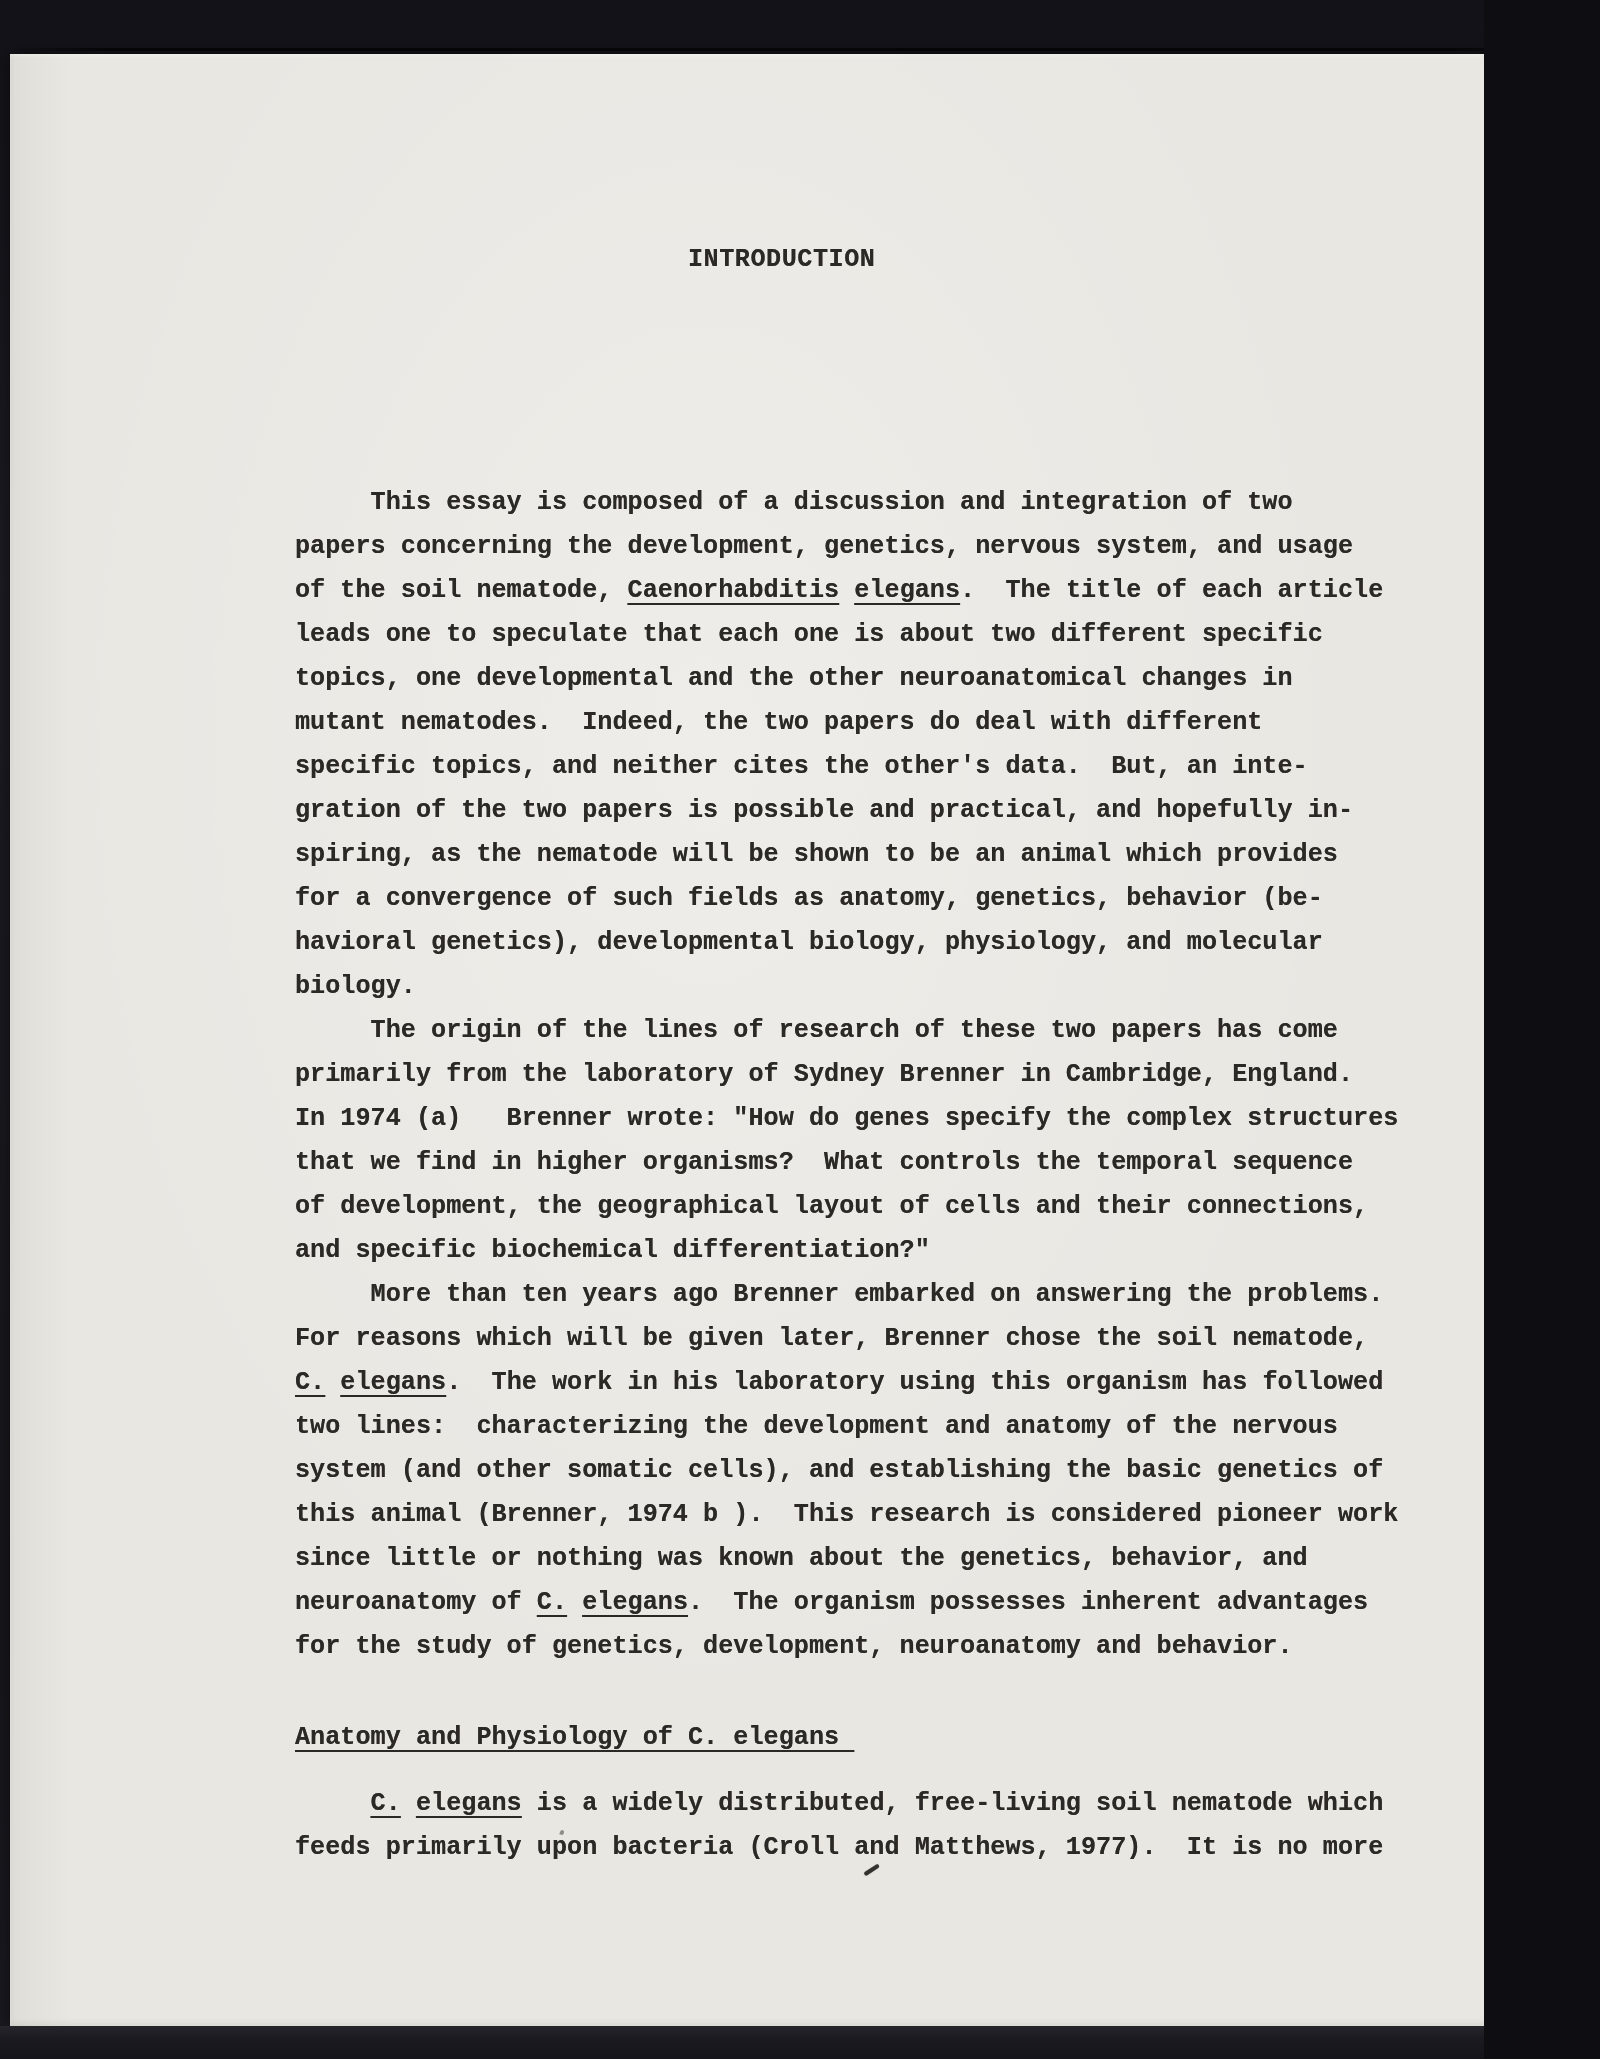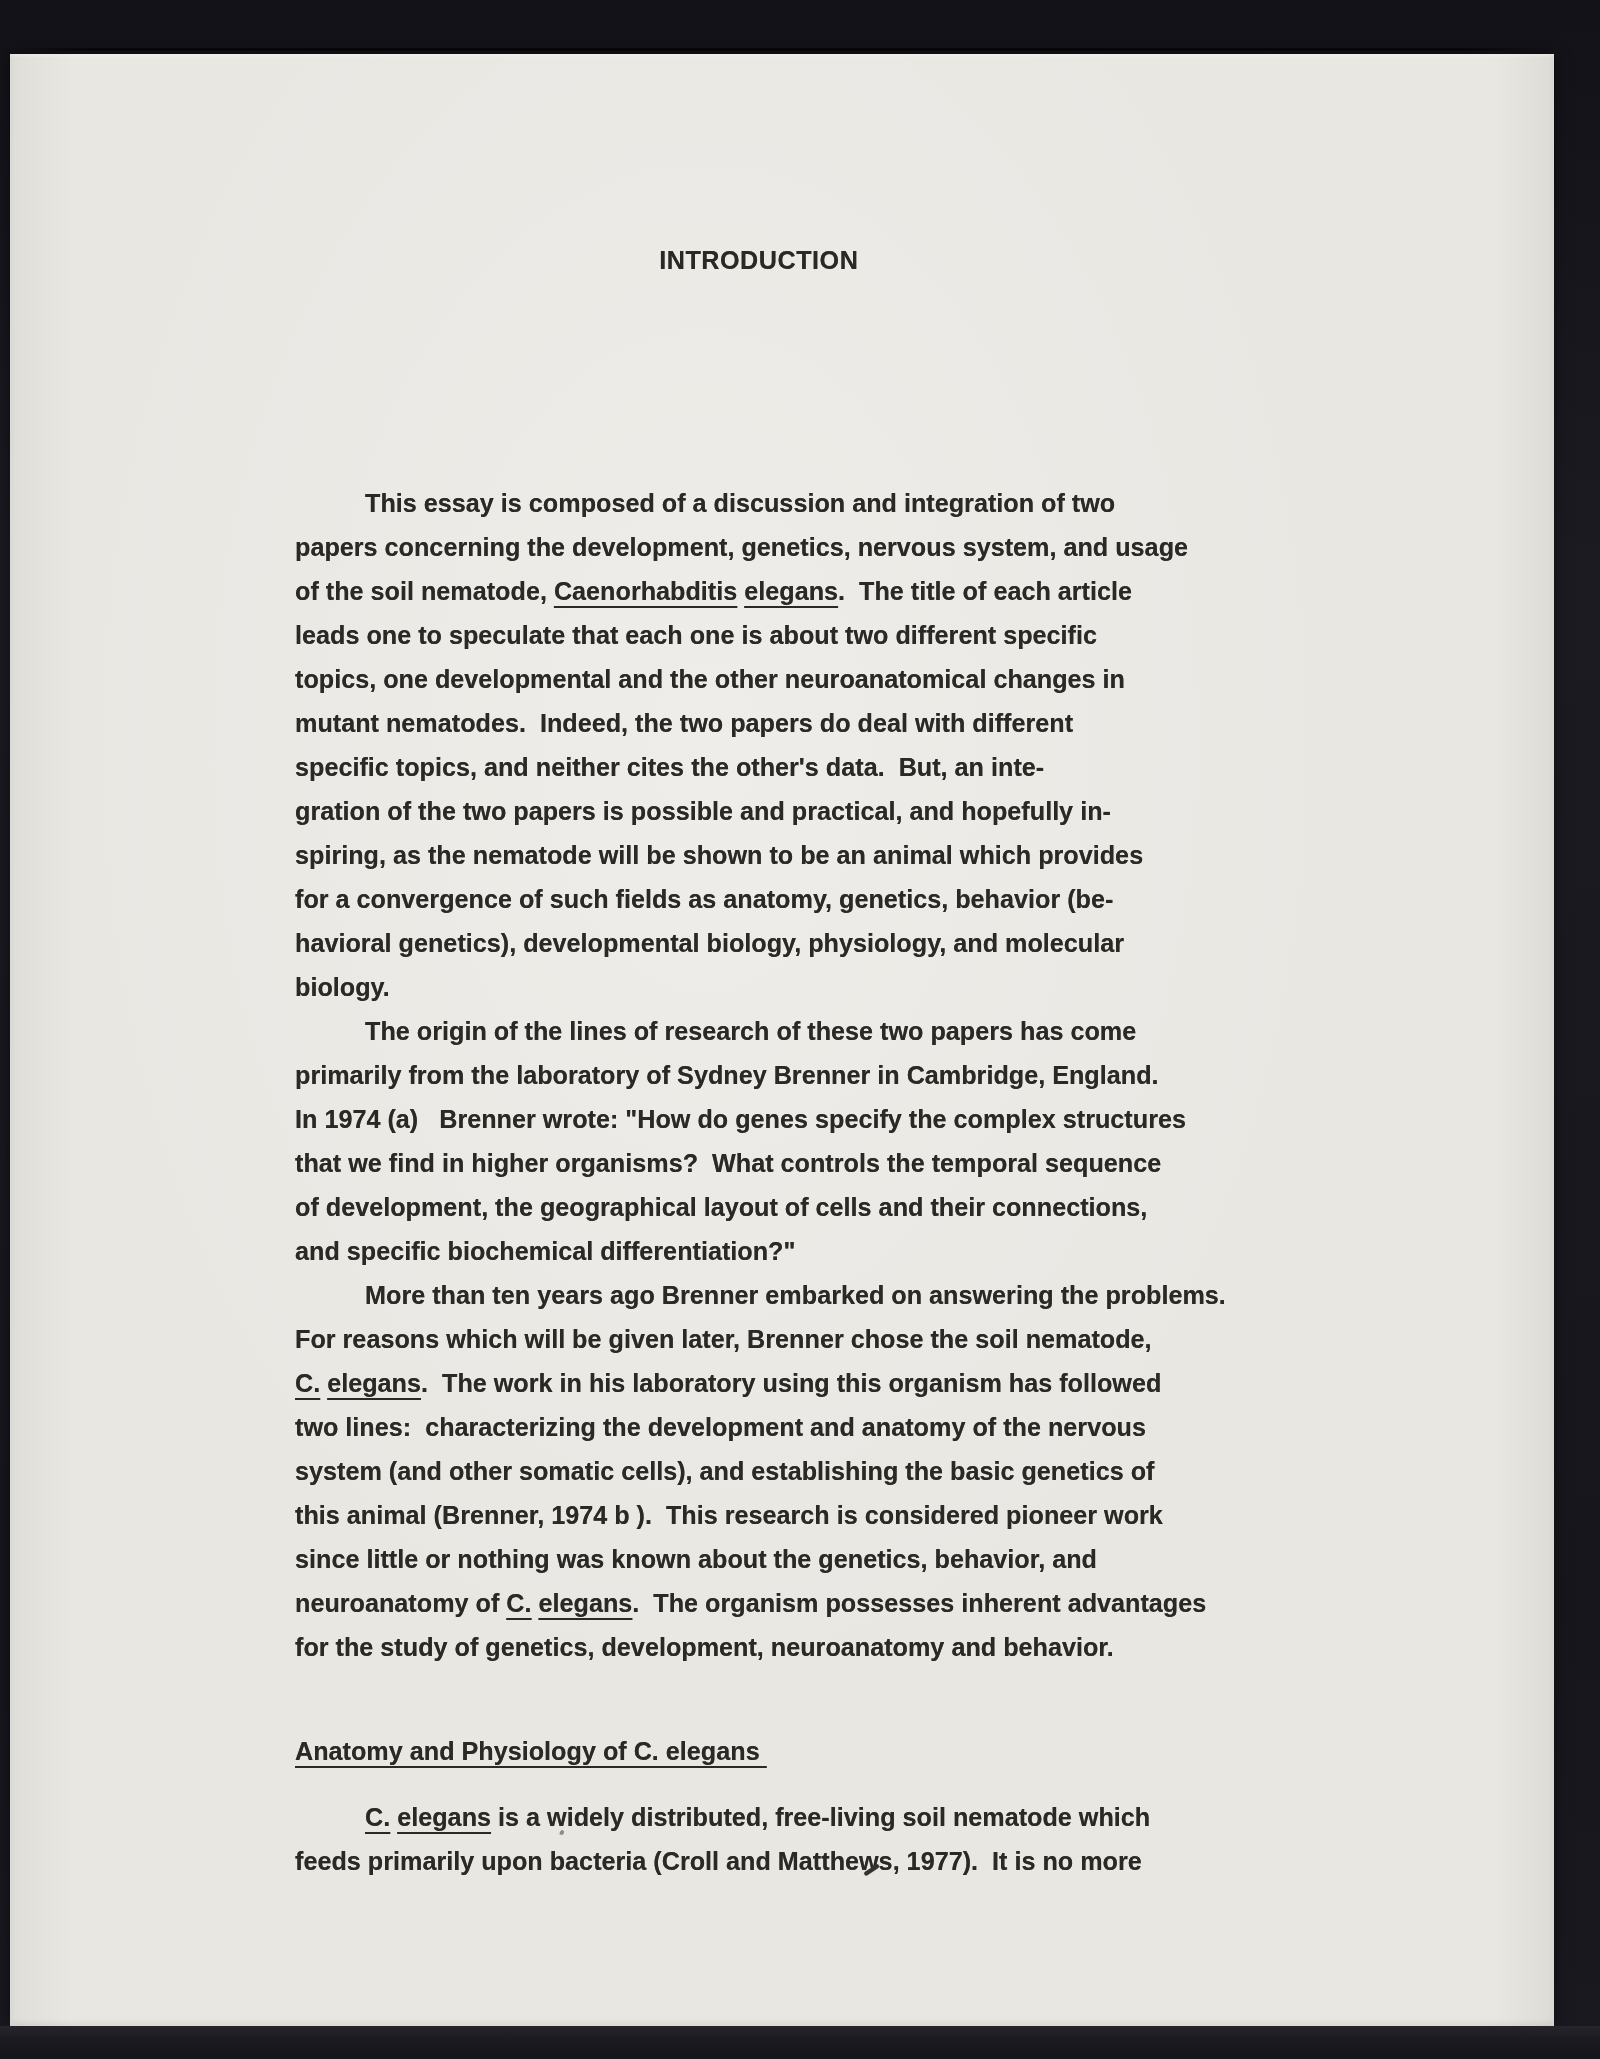--- a/index.html
+++ b/index.html
@@ -1,19 +1,19 @@
 <!DOCTYPE html>
 <html style="--paper: #e9e7e2; --ink: #2b2926;"><head>
 <meta charset="utf-8">
 <style>
   html,body{margin:0;padding:0;background:#0e0d12;}
   .stage{
-    position:relative;width:1600px;height:2059px;overflow:hidden;
+    position:relative;width:1484px;height:2059px;overflow:hidden;
     background:linear-gradient(180deg,#131218 0%,#1c1b22 28%,#17161c 78%,#1a1920 100%);
-    font-family:Liberation Sans, sans-serif;
+    font-family:Liberation Mono, monospace;
   }
   .stage::after{ 
     content:"";position:absolute;left:0;top:2026px;width:100%;height:33px;
     background:linear-gradient(180deg,#26252c 0%,#1b1a21 40%,#15141a 100%);
     pointer-events:none;
   }
   .paper{
     position:absolute;left:10px;top:54px;width:1544px;height:1972px;
     background:
       radial-gradient(ellipse at 45% 35%, rgba(255,255,255,.25) 0%, rgba(255,255,255,0) 55%),
@@ -24,21 +24,21 @@
   .content{
     position:absolute;left:285px;top:96px;
     font-size:25.2px;line-height:44px;font-weight:bold;
     color:var(--ink,#2b2926);
     text-shadow:0 0 .5px rgba(43,41,38,.65);
     white-space:pre;
   }
   .line{white-space:pre;}
   .title-line{padding-left:26ch;margin-bottom:111px;letter-spacing:.02em;}
   .line.indent{padding-left:5ch;}
-  .line.heading{margin-top:60px;}
+  .line.heading{margin-top:47px;}
   .line.heading + .line{margin-top:22px;}
   .footer-line{padding-left:31ch;margin-top:84px;}
   .u{text-decoration:underline;text-decoration-thickness:2.2px;text-underline-offset:6px;}
   .pen-mark{
     position:absolute;left:853px;top:1814px;width:17px;height:3.5px;
     background:#34322e;border-radius:2px;transform:rotate(-33deg);
     box-shadow:0 0 1px rgba(40,38,35,.5);
   }
   .speck{
     position:absolute;left:550px;top:1776px;width:4px;height:5px;

